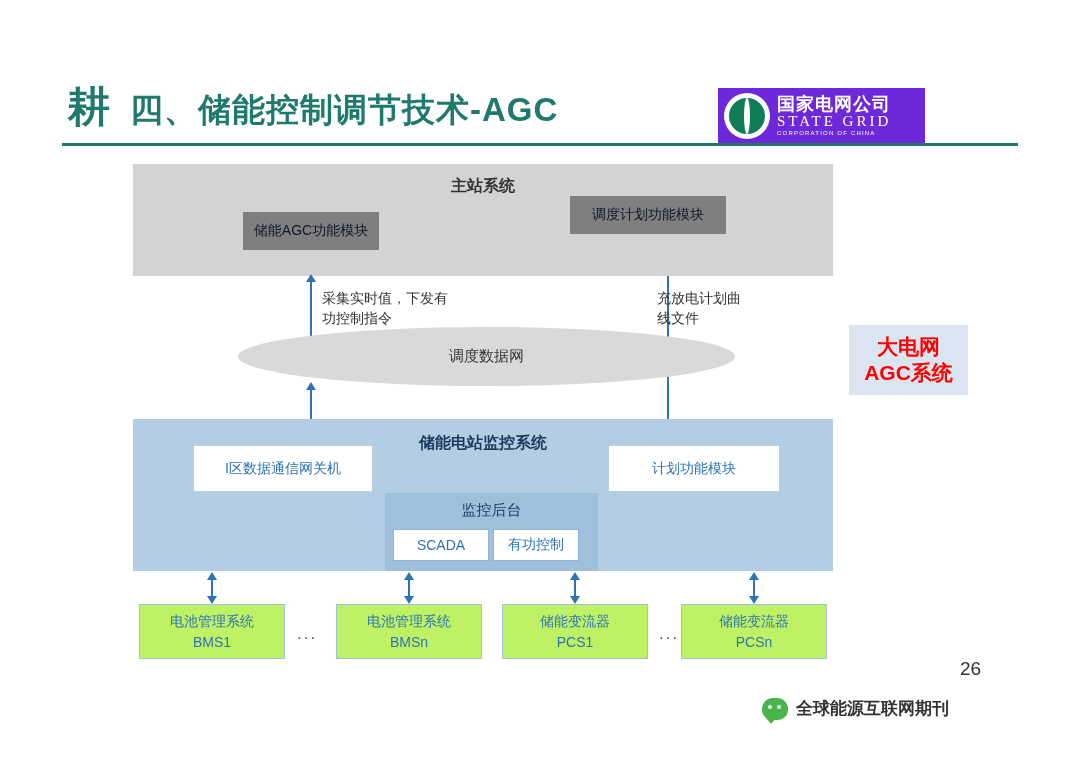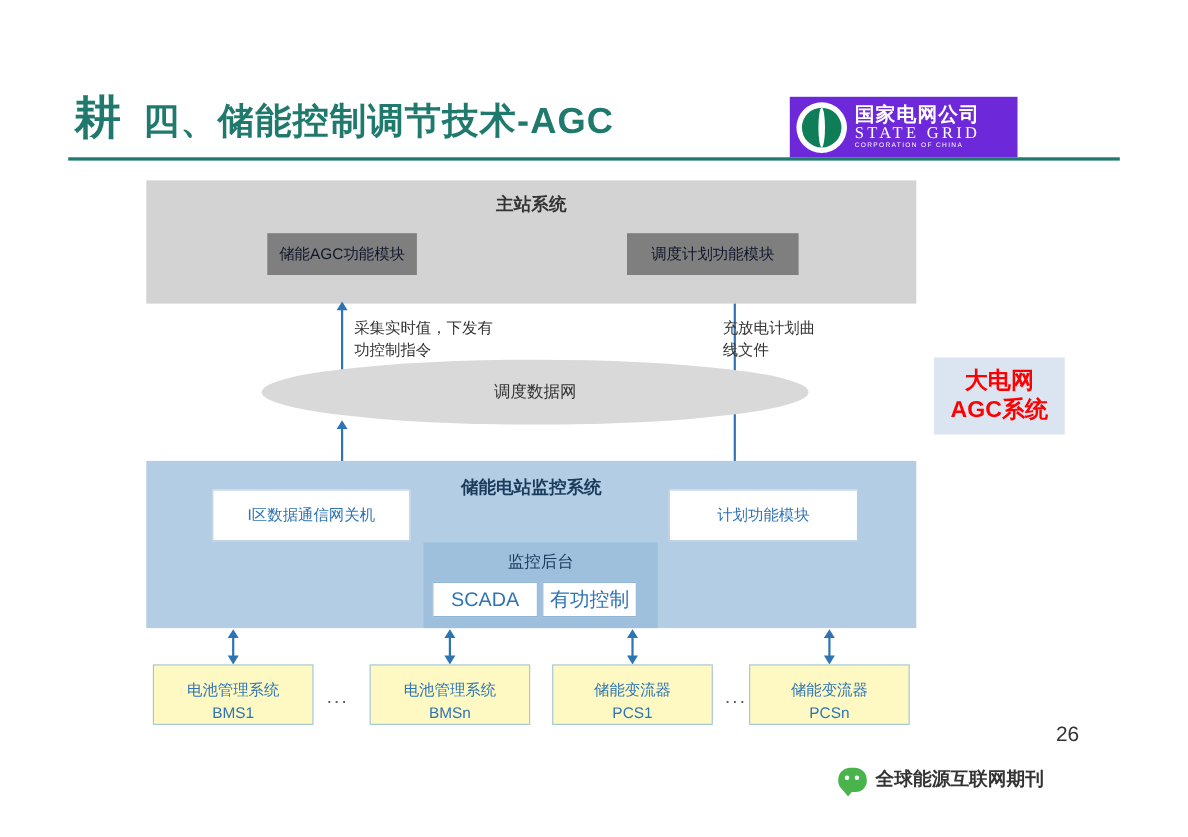--- a/index.html
+++ b/index.html
@@ -128,21 +128,21 @@
     position: absolute;
     background: #7f7f7f;
     color: #0f172a;
     font-size: 14px;
     display: flex;
     align-items: center;
     justify-content: center;
     text-align: center;
   }
   .mod-agc { left: 110px; top: 48px; width: 136px; height: 38px; }
-  .mod-plan { left: 437px; top: 48px; width: 156px; height: 38px; }
+  .mod-plan { left: 437px; top: 32px; width: 156px; height: 38px; }
 
   
   .ellipse-net {
     position: absolute;
     left: 238px;
     top: 327px;
     width: 497px;
     height: 59px;
     background: #d9d9d9;
     border-radius: 50%;
@@ -202,42 +202,42 @@
     font-size: 15px;
     color: #1a3b5c;
   }
   .chip {
     position: absolute;
     top: 36px;
     height: 30px;
     background: #ffffff;
     border: 1px solid #8fb4d4;
     color: #2e74b5;
-    font-size: 18px;
+    font-size: 14px;
     display: flex;
     align-items: center;
     justify-content: center;
   }
   .chip-scada { left: 8px; width: 94px; }
   .chip-power { left: 108px; width: 84px; }
 
   
   .dev {
     position: absolute;
     top: 604px;
     width: 146px;
     height: 55px;
-    background: #fef9c3;
+    background: #bef264;
     border: 1px solid #9ec4e0;
     color: #2e74b5;
     font-size: 14px;
     display: flex;
     flex-direction: column;
     align-items: center;
-    justify-content: flex-end;
+    justify-content: center;
     line-height: 1.45;
     box-sizing: border-box;
   }
   .dev-1 { left: 139px; }
   .dev-2 { left: 336px; }
   .dev-3 { left: 502px; }
   .dev-4 { left: 681px; }
 
   .dots {
     position: absolute;

